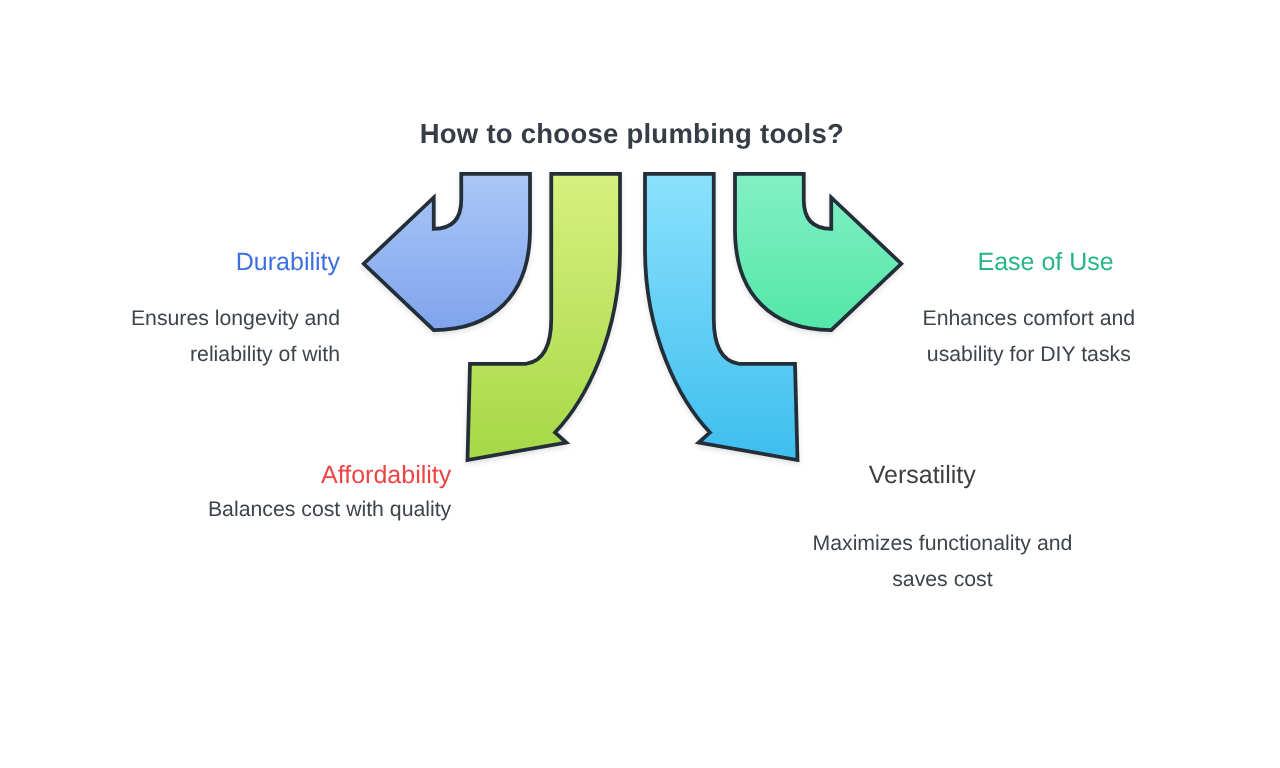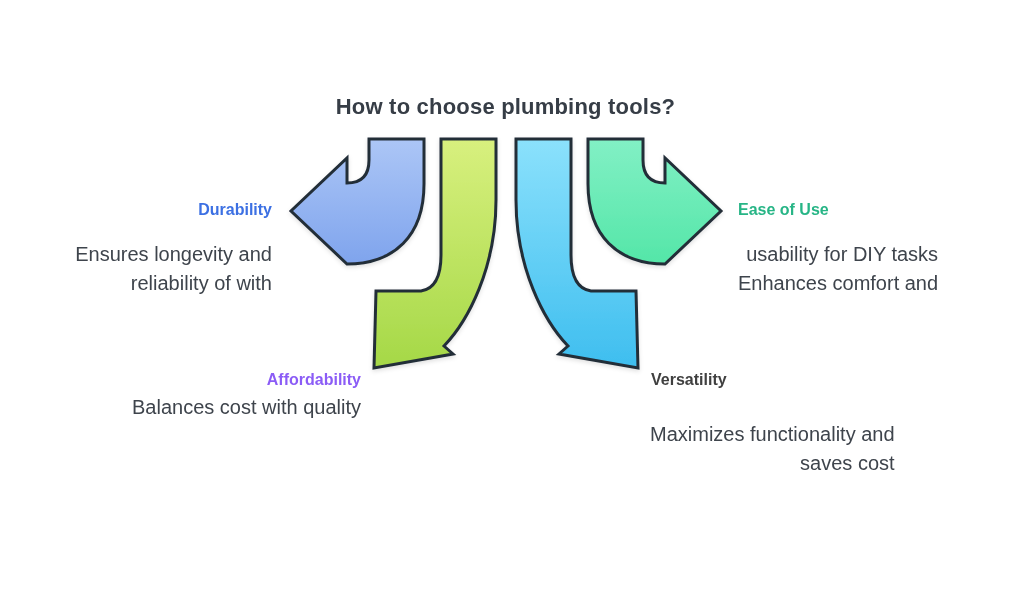--- a/index.html
+++ b/index.html
@@ -12,31 +12,32 @@
   }
   #arrows-svg{position:absolute;left:0;top:0;}
   .title{
     position:absolute;top:94px;left:0;width:1011px;
     text-align:center;
     font-size:22px;font-weight:700;letter-spacing:.2px;
     color:#363D46;
   }
   .label{
     position:absolute;
-    font-size:16px;font-weight:700;line-height:24px;
+    font-size:20px;font-weight:400;line-height:24px;
     white-space:nowrap;
+    margin-left:44px;
   }
   .desc{
     position:absolute;
-    font-size:20px;font-weight:400;line-height:29px;
+    font-size:17px;font-weight:400;line-height:29px;
     color:#3E444C;white-space:nowrap;
   }
   .desc span{display:block;}
   .align-right{text-align:right;}
-  .align-left{text-align:right;}
+  .align-left{text-align:center;}
   .pos-durability-label{top:198px;right:752px;}
   .pos-durability-desc{top:240px;right:752px;}
   .pos-ease-label{top:198px;left:738px;}
   .pos-ease-desc{top:240px;left:738px;}
   .pos-afford-label{top:368px;right:663px;}
   .pos-afford-desc{top:393px;right:663px;}
   .pos-versat-label{top:368px;left:651px;}
   .pos-versat-desc{top:420px;left:650px;}
 </style>
 </head>
@@ -85,25 +86,25 @@
   <div class="title">How to choose plumbing tools?</div>
 
   <div class="label align-right pos-durability-label" style="color: rgb(60, 112, 227);">Durability</div>
   <div class="desc align-right pos-durability-desc">
     <span>Ensures longevity and</span>
     <span>reliability of with</span>
   </div>
 
   <div class="label align-left pos-ease-label" style="color: rgb(39, 181, 134);">Ease of Use</div>
   <div class="desc align-left pos-ease-desc">
+    <span>Enhances comfort and</span>
     <span>usability for DIY tasks</span>
-    <span>Enhances comfort and</span>
   </div>
 
-  <div class="label align-right pos-afford-label" style="color: #8b5cf6;">Affordability</div>
+  <div class="label align-right pos-afford-label" style="color: #ef4444;">Affordability</div>
   <div class="desc align-right pos-afford-desc">
     <span>Balances cost with quality</span>
   </div>
 
   <div class="label align-left pos-versat-label" style="color: #404040;">Versatility</div>
   <div class="desc align-left pos-versat-desc">
     <span>Maximizes functionality and</span>
     <span>saves cost</span>
   </div>
 

